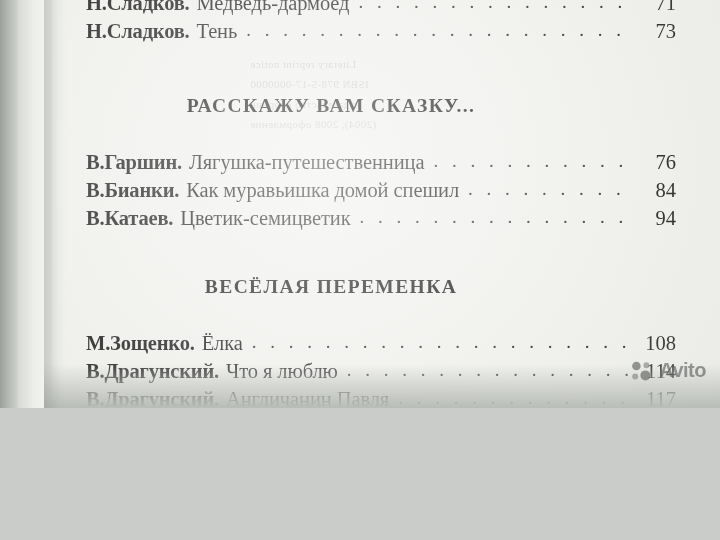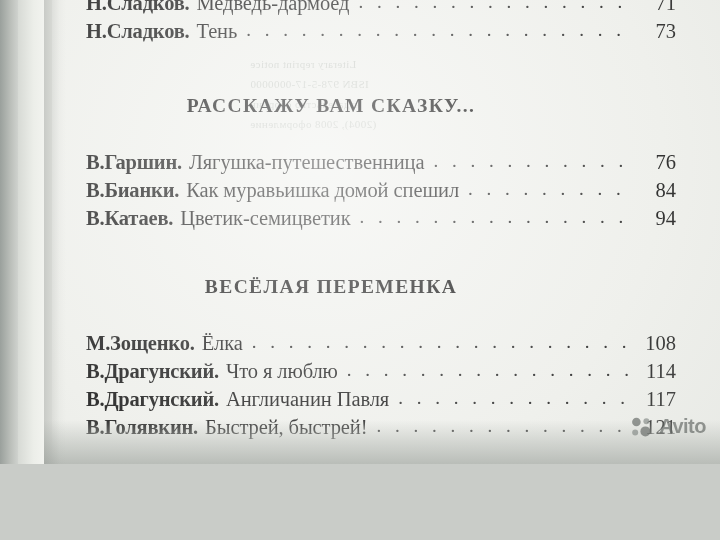--- a/index.html
+++ b/index.html
@@ -10,21 +10,21 @@
     width: 720px;
     height: 540px;
     overflow: hidden;
     background: #c9ccc8;
     font-family: "Liberation Serif", serif;
   }
 
   #page {
     position: relative;
     width: 720px;
-    height: 464px;
+    height: 408px;
     overflow: hidden;
     background: #e8e9e5;
   }
 
   
   .binding-outer {
     position: absolute;
     left: 0; top: 0;
     width: 18px; height: 540px;
     background: linear-gradient(90deg, #9aa09c 0%, #b9bdb8 55%, #cfd2ce 100%);

